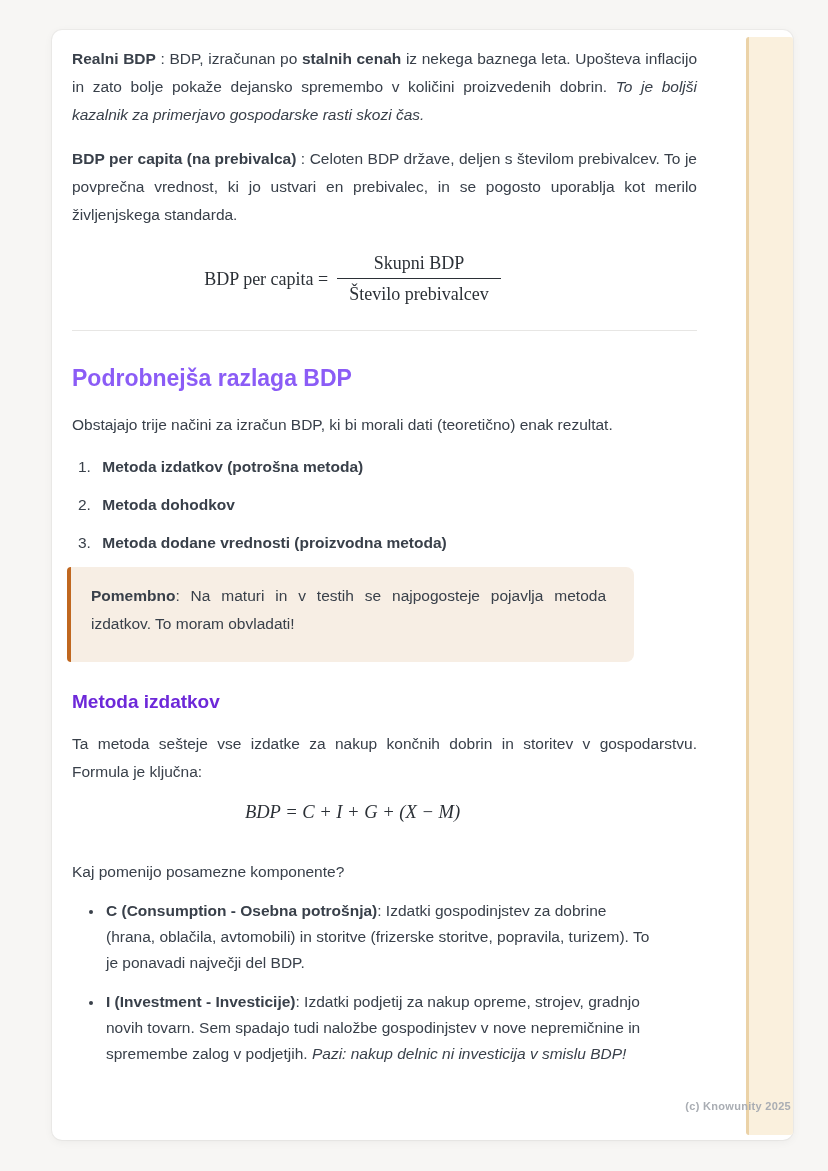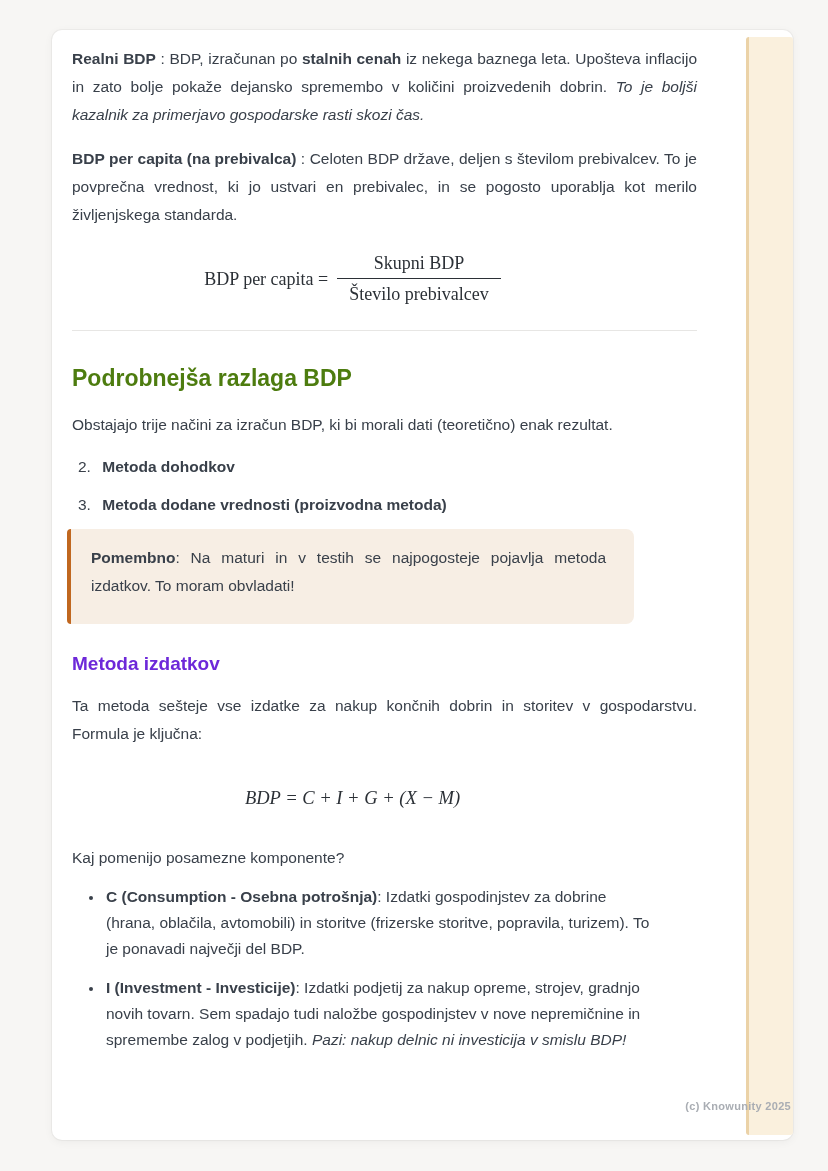--- a/index.html
+++ b/index.html
@@ -73,21 +73,21 @@
   .divider {
     border: none;
     border-top: 1px solid #e7e6e4;
     margin: 24px 0 0 0;
   }
   h2.section-title {
     margin: 32px 0 0 0;
     font-size: 23px;
     line-height: 30px;
     font-weight: 700;
-    color: #4d7c0f;
+    color: #8b5cf6;
   }
   h3.sub-title {
     margin: 28px 0 0 0;
     font-size: 19px;
     line-height: 24px;
     font-weight: 700;
     color: #6d28d9;
   }
   .intro { margin-top: 18px; text-align: left; }
 
@@ -106,21 +106,21 @@
     width: 567px;
     background: #f7eee4;
     border-left: 4px solid #c0671f;
     border-radius: 4px 8px 8px 4px;
     padding: 15px 28px 24px 20px;
     text-align: justify;
     line-height: 28px;
   }
 
   .formula-line {
-    margin-top: 36px;
+    margin-top: 12px;
     text-align: center;
     transform: translateX(-32px);
     font-family: "Liberation Serif", "DejaVu Serif", serif;
     font-style: italic;
     font-size: 18.5px;
     color: #2b3036;
     line-height: 28px;
   }
   .question { margin-top: 32px; text-align: left; }
 
@@ -168,20 +168,24 @@
         </span>
       </div>
 
       <hr class="divider">
 
       <h2 class="section-title">Podrobnejša razlaga BDP</h2>
 
       <p class="para intro">Obstajajo trije načini za izračun BDP, ki bi morali dati (teoretično) enak rezultat.</p>
 
       <ol class="method-list">
+        <li>
+          <span class="num">1.</span>
+          <span class="label">Metoda izdatkov (potrošna metoda)</span>
+        </li>
         <li>
           <span class="num">2.</span>
           <span class="label">Metoda dohodkov</span>
         </li>
         <li>
           <span class="num">3.</span>
           <span class="label">Metoda dodane vrednosti (proizvodna metoda)</span>
         </li>
       </ol>
 

